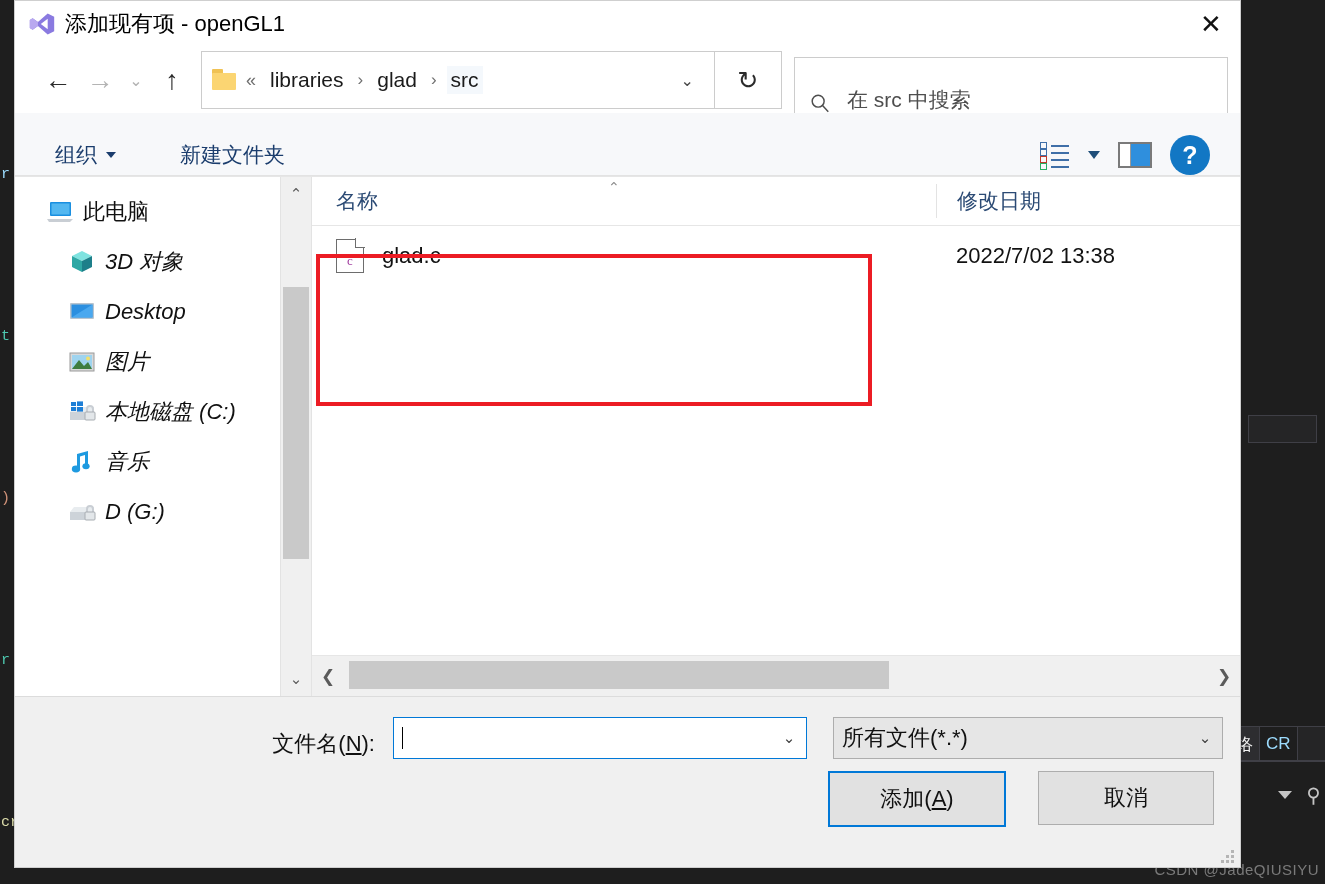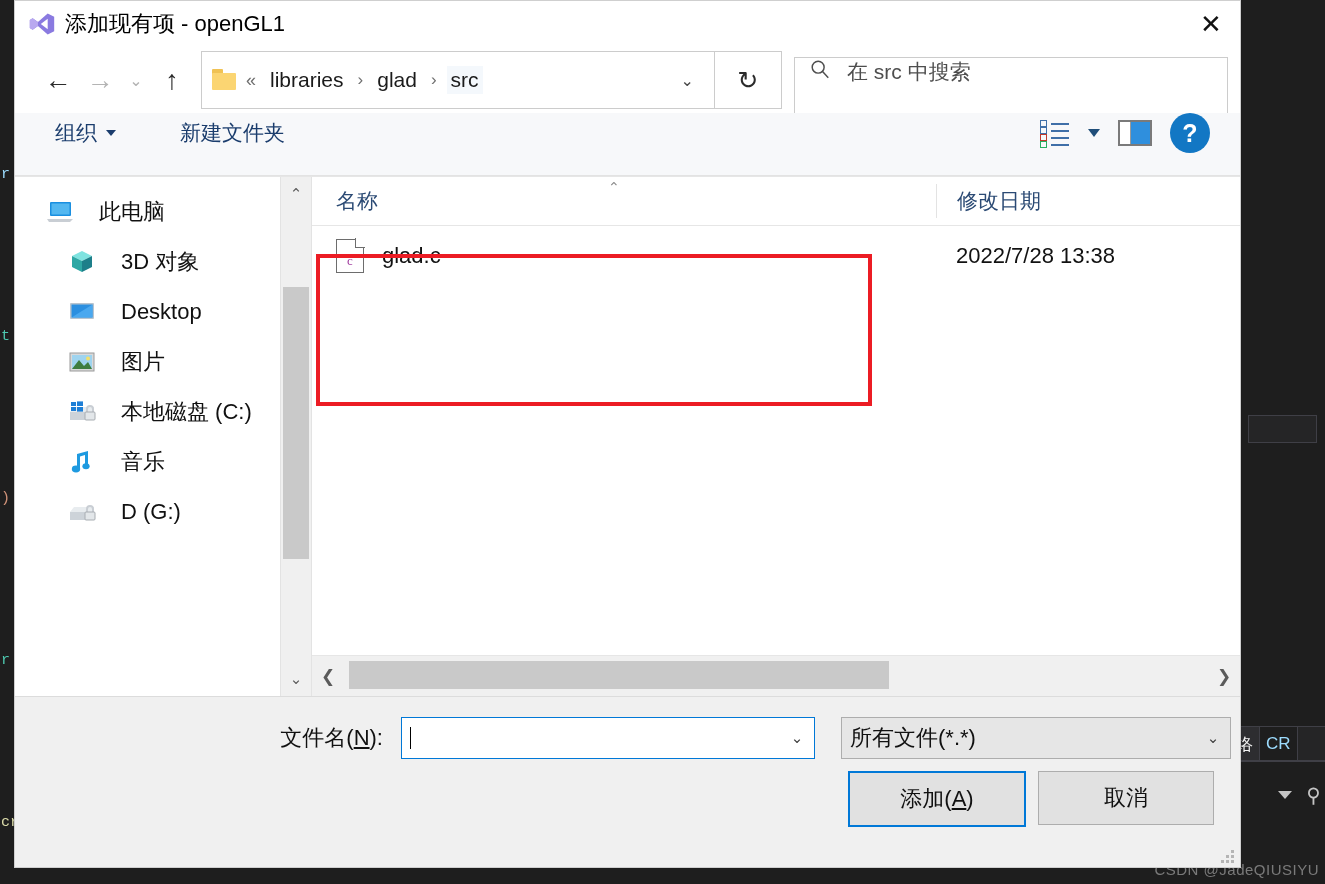--- a/index.html
+++ b/index.html
@@ -66,26 +66,26 @@
   .addr-folder .body{position:absolute;left:0;top:4px;width:24px;height:17px;background:#fbd572;border-radius:1px;}
   .crumbs{display:flex;align-items:center;font-size:21px;color:#1b1b1b;min-width:0;overflow:hidden;white-space:nowrap;}
   .crumb-sep{color:#6f6f6f;margin:0 10px;font-size:17px;}
   .crumb-dd{color:#6f6f6f;margin-right:10px;font-size:18px;}
   .crumb{padding:2px 4px;}
   .crumb.last{background:#f4f8fc;}
   .addr-caret{margin-left:auto;padding:0 14px;color:#4a4a4a;font-size:16px;}
   .refresh-btn{width:66px;height:56px;border:1px solid #cccccc;border-left:none;background:#fff;
     display:flex;align-items:center;justify-content:center;font-size:25px;color:#2b2b2b;}
   .searchbox{width:404px;height:56px;margin-left:12px;border:1px solid #cccccc;background:#fff;
-    display:flex;align-items:flex-start;padding:0 14px;gap:16px;flex:0 0 404px;margin-top:12px;}
+    display:flex;align-items:flex-end;padding:0 14px;gap:16px;flex:0 0 404px;margin-top:12px;}
   .search-ico{width:22px;height:22px;flex:0 0 22px;}
   .search-ph{font-size:21px;color:#4e4e4e;}
 
   
-  .cmdbar{height:62px;flex:0 0 62px;display:flex;align-items:flex-start;background:#f7f8fa;
+  .cmdbar{height:62px;flex:0 0 62px;display:flex;align-items:flex-end;background:#f7f8fa;
     border-bottom:1px solid #e3e3e3;padding:0 16px 0 30px;}
   .cmd-item{font-size:21px;color:#1b3d6d;display:flex;align-items:center;gap:9px;padding:6px 10px;}
   .cmd-item.spaced{margin-left:44px;}
   .cmd-caret{width:0;height:0;border-left:5px solid transparent;border-right:5px solid transparent;
     border-top:6px solid #1b3d6d;}
   .cmd-spacer{flex:1 1 auto;}
   .cmd-right{display:flex;align-items:center;gap:18px;padding-right:14px;}
   .view-icon{width:30px;height:26px;display:flex;flex-direction:column;justify-content:space-between;}
   .view-row{display:flex;align-items:center;gap:4px;}
   .view-sq{width:7px;height:7px;border:1px solid #3f6fa8;box-sizing:border-box;}
@@ -98,22 +98,22 @@
   .help-btn{width:40px;height:40px;border-radius:50%;background:#1277c4;color:#fff;font-size:25px;
     display:flex;align-items:center;justify-content:center;font-weight:bold;}
 
   
   .dlg-body{flex:1 1 auto;display:flex;min-height:0;border-top:1px solid #e6e6e6;}
 
   
   .sidebar{width:296px;flex:0 0 296px;background:#fff;position:relative;overflow:hidden;
     border-right:1px solid #e3e3e3;}
   .nav-list{padding-top:10px;}
-  .nav-row{height:50px;display:flex;align-items:center;font-size:22px;color:#111;padding-left:30px;gap:24px;}
-  .nav-row.indent{padding-left:52px;}
+  .nav-row{height:50px;display:flex;align-items:center;font-size:22px;color:#111;padding-left:30px;gap:8px;}
+  .nav-row.indent{padding-left:52px;font-style:italic;}
   .nav-row.selected{background:#d8d8d8;}
   .nav-ico{width:30px;height:28px;flex:0 0 30px;display:flex;align-items:center;justify-content:center;}
   .sb-scroll{position:absolute;right:0;top:0;bottom:0;width:30px;background:#f0f0f0;
     border-left:1px solid #e3e3e3;}
   .sb-arrow{height:34px;display:flex;align-items:center;justify-content:center;color:#5b5b5b;font-size:15px;}
   .sb-thumb{position:absolute;left:2px;right:2px;top:110px;height:272px;background:#c9c9c9;}
   .sb-arrow.bottom{position:absolute;bottom:0;left:0;right:0;}
 
   
   .filearea{flex:1 1 auto;display:flex;flex-direction:column;min-width:0;position:relative;background:#fff;}
@@ -136,32 +136,32 @@
     color:#a23fa0;font-family:"Liberation Serif",serif;}
   .redbox{position:absolute;border:4px solid #ec1c24;pointer-events:none;}
   .hscroll{height:40px;flex:0 0 40px;background:#f0f0f0;display:flex;align-items:center;
     border-top:1px solid #e6e6e6;position:relative;}
   .hs-arrow{width:32px;text-align:center;color:#5b5b5b;font-size:17px;}
   .hs-track{flex:1 1 auto;height:100%;position:relative;}
   .hs-thumb{position:absolute;left:5px;top:5px;height:28px;width:540px;background:#c9c9c9;}
 
   
   .footer{flex:0 0 170px;background:#f0f0f0;border-top:1px solid #dcdcdc;position:relative;}
-  .fn-row{display:flex;align-items:center;position:absolute;left:0;right:0;top:20px;padding:0 24px 0 8px;}
+  .fn-row{display:flex;align-items:flex-end;position:absolute;left:0;right:0;top:20px;padding:0 24px 0 0;}
   .fn-label{width:360px;flex:0 0 360px;text-align:right;padding-right:18px;font-size:22px;color:#111;}
   .fn-label u{text-decoration:underline;}
   .fn-combo{width:398px;flex:0 0 398px;height:40px;background:#fff;border:1px solid #0078d7;
     display:flex;align-items:center;padding:0 6px 0 8px;position:relative;}
   .fn-caretbox{position:absolute;right:0;top:0;bottom:0;width:34px;display:flex;align-items:center;
     justify-content:center;color:#3c3c3c;font-size:15px;}
   .caret-bar{width:1px;height:22px;background:#000;}
   .type-combo{margin-left:26px;width:372px;flex:0 0 372px;height:40px;background:#e6e6e6;
     border:1px solid #adadad;display:flex;align-items:center;padding:0 8px;font-size:22px;color:#111;
     position:relative;}
-  .btn-row{position:absolute;right:26px;top:74px;display:flex;gap:12px;}
+  .btn-row{position:absolute;right:26px;top:74px;display:flex;gap:32px;}
   .dlg-btn{width:174px;height:52px;background:#e1e1e1;border:1px solid #adadad;
     display:flex;align-items:center;justify-content:center;font-size:22px;color:#111;}
   .dlg-btn.default{border:2px solid #0078d7;}
   .dlg-btn u{text-decoration:underline;}
   .resize-grip{position:absolute;right:6px;bottom:4px;width:14px;height:14px;}
   .resize-grip i{position:absolute;width:3px;height:3px;background:#b5b5b5;}
 </style>
 </head>
 <body>
 
@@ -398,21 +398,21 @@
       <div class="filelist">
         <div class="file-row">
           <div class="file-name">
             <span class="cfile-ico">
               <span class="page"></span>
                 <span class="fold"></span>
               <span class="ch">c</span>
             </span>
             <span>glad.c</span>
           </div>
-          <div class="file-date">2022/7/28 13:38</div>
+          <div class="file-date">2022/7/02 13:38</div>
         </div>
         <div class="redbox" style="left:4px;top:28px;width:548px;height:144px;"></div>
       </div>
 
       <div class="hscroll">
         <div class="hs-arrow">❮</div>
         <div class="hs-track">
           <div class="hs-thumb"></div>
         </div>
         <div class="hs-arrow">❯</div>

